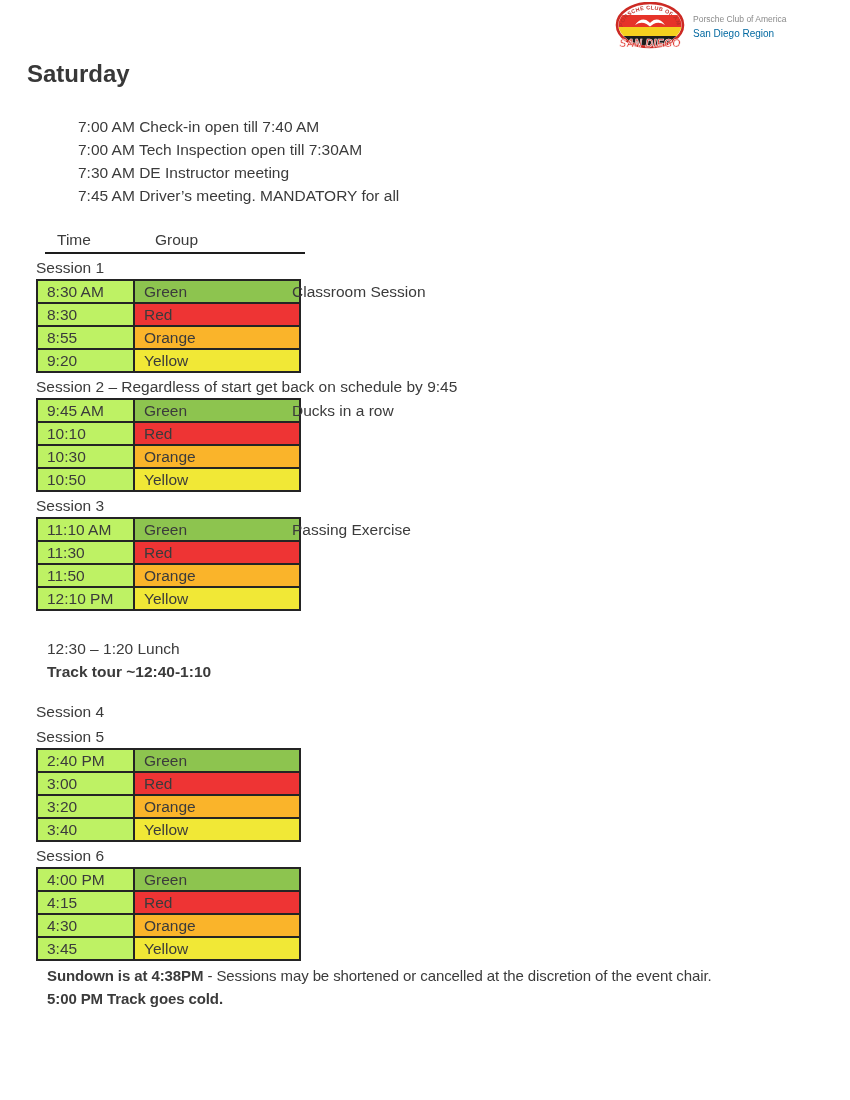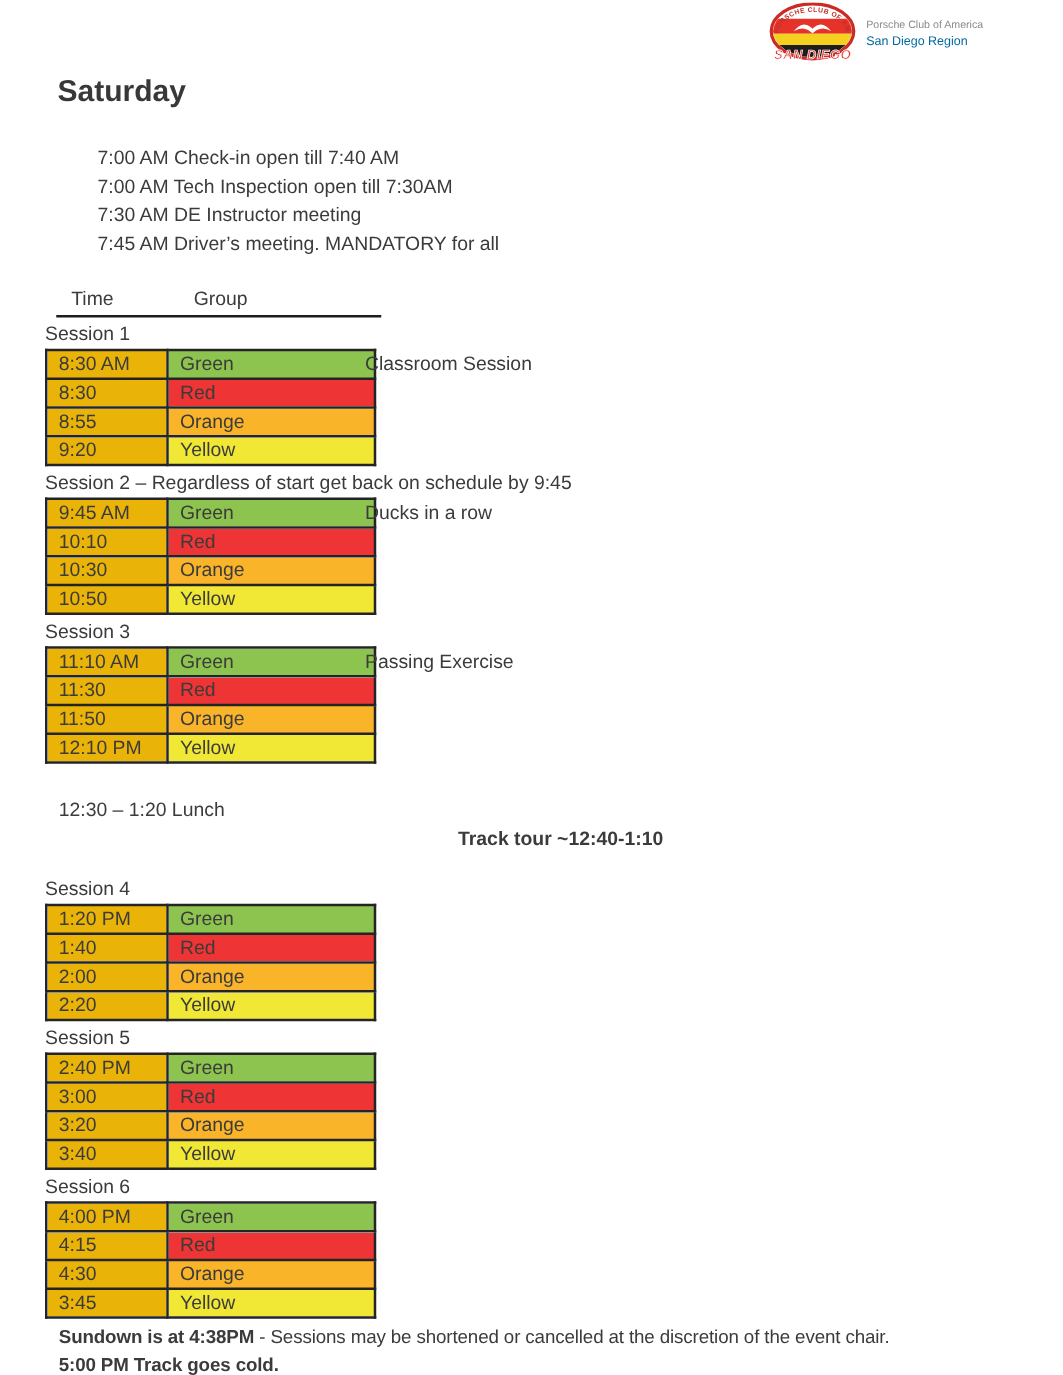--- a/index.html
+++ b/index.html
@@ -6,41 +6,41 @@
   body{
     width:850px;height:1100px;background:#ffffff;overflow:hidden;position:relative;
     font-family:"Liberation Sans", sans-serif;color:#3b3b3b;
   }
   
   .brand{position:absolute;top:2px;left:614px;display:flex;align-items:center;}
   .brand-text{margin-left:7px;padding-top:4px;}
   .brand-org{font-size:8.5px;color:#8a8a8a;line-height:11px;}
   .brand-region{font-size:10px;color:#0369a1;line-height:18px;}
   
-  h1.title{margin:0;padding:58px 0 0 46px;font-size:24px;line-height:32px;color:#383838;
+  h1.title{margin:0;padding:58px 0 0 27px;font-size:24px;line-height:32px;color:#383838;
     font-weight:bold;letter-spacing:0;}
   
   .morning{margin:25px 16px 0 78px;font-size:15.5px;line-height:23px;}
   
   .thead{margin:24px 0 0 45px;width:248px;border-bottom:2px solid #1d1d1d;
     font-size:15.5px;padding:0 0 3px 12px;}
   .thead .time-h{display:inline-block;width:98px;}
   
   .sessions{margin-left:36px;}
   .session{position:relative;margin-top:3px;}
   .session-label{font-size:15.5px;line-height:22px;white-space:nowrap;}
   table.stable{border-collapse:collapse;table-layout:fixed;}
   table.stable td{border:2.5px solid #242424;height:21px;line-height:21px;
     padding:0 0 0 9px;font-size:15.5px;overflow:hidden;}
-  td.time{width:86px;background:#eab308;}
+  td.time{width:86px;background:#bef264;}
   td.group{width:155px;}
   .note{position:absolute;left:256px;top:26px;font-size:15.5px;white-space:nowrap;}
   
   .lunch{margin:26px 0 0 47px;font-size:15.5px;line-height:23px;}
-  .lunch .bold{font-weight:bold;text-align:center;}
+  .lunch .bold{font-weight:bold;}
   .gap-before{margin-top:18px;}
   
   .footer{margin:3px 0 0 47px;font-size:15px;line-height:23px;letter-spacing:-0.1px;}
   .footer b{font-weight:bold;}
 </style>
 </head>
 <body>
 
 <div class="brand">
   <svg width="72" height="48" viewBox="0 0 72 48">
@@ -161,40 +161,20 @@
 
 <div class="lunch">
   <div>12:30 – 1:20 Lunch</div>
   <div class="bold">Track tour ~12:40-1:10</div>
 </div>
 
 <div class="sessions">
 
   <section class="session gap-before">
     <div class="session-label">Session 4</div>
-    <table class="stable">
-      <tbody>
-          <tr>
-            <td class="time">1:20 PM</td>
-            <td class="group" style="background: rgb(141, 196, 79);">Green</td>
-          </tr>
-      <tr>
-            <td class="time">1:40</td>
-            <td class="group" style="background: rgb(238, 52, 52);">Red</td>
-          </tr>
-      <tr>
-            <td class="time">2:00</td>
-            <td class="group" style="background: rgb(250, 180, 42);">Orange</td>
-          </tr>
-      <tr>
-            <td class="time">2:20</td>
-            <td class="group" style="background: rgb(241, 232, 54);">Yellow</td>
-          </tr>
-    </tbody>
-      </table>
   </section>
 
   <section class="session">
     <div class="session-label">Session 5</div>
     <table class="stable">
       <tbody>
           <tr>
             <td class="time">2:40 PM</td>
             <td class="group" style="background: rgb(141, 196, 79);">Green</td>
           </tr>

